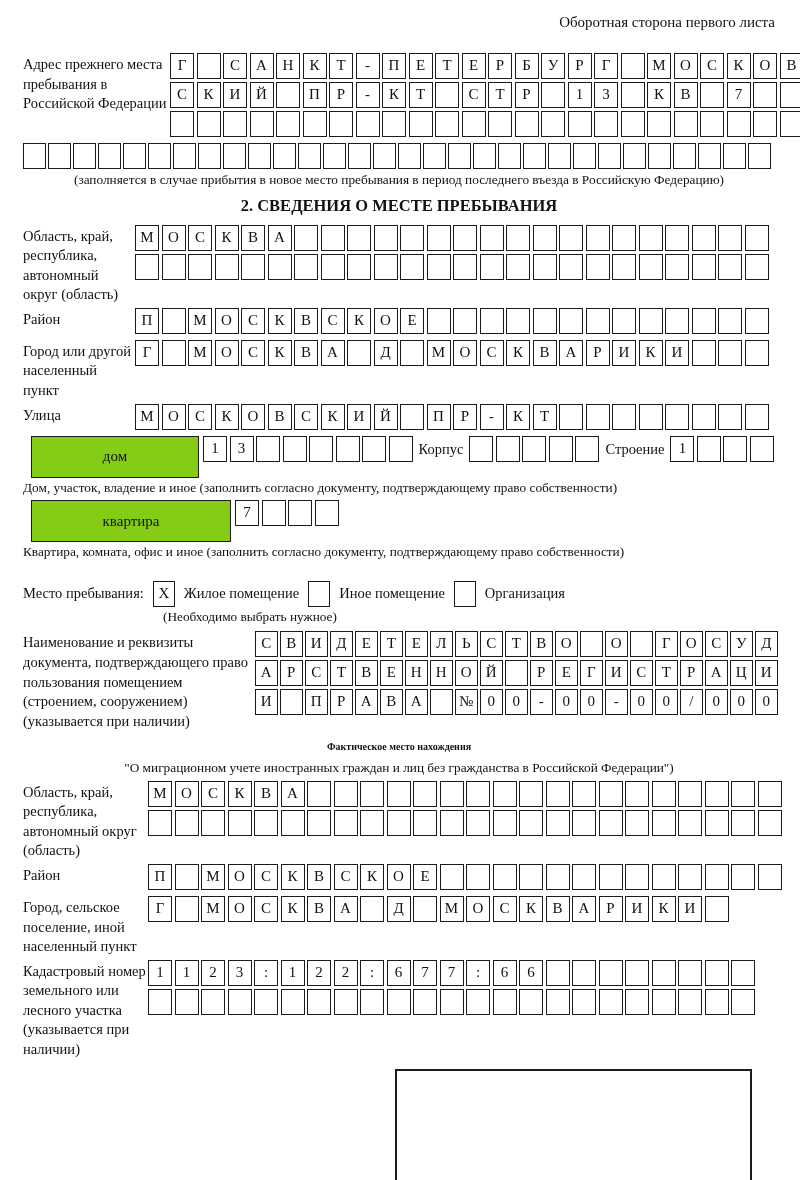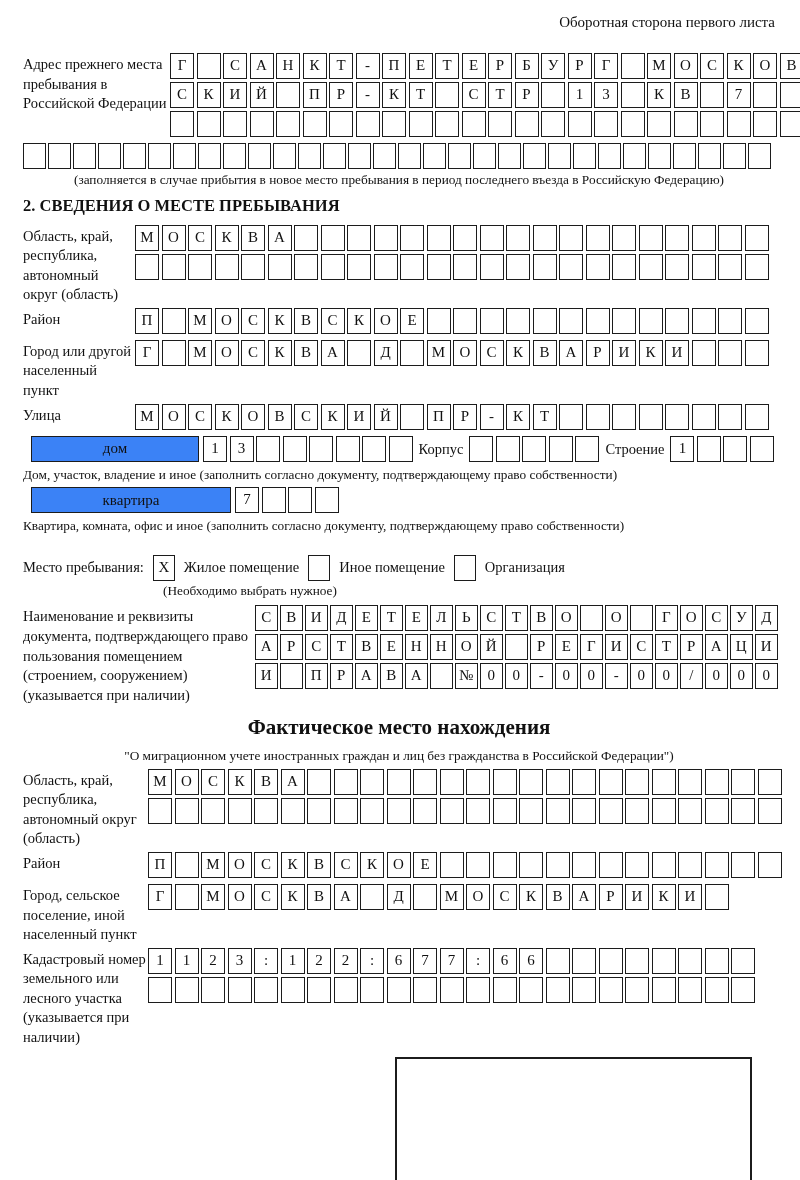--- a/index.html
+++ b/index.html
@@ -25,28 +25,28 @@
     border:1.5px solid #1c1c1c; background:#fff;
     font-size:15px; line-height:23px; text-align:center;
   }
   .fullrow .cell, .docrow .cell { flex-basis:22.5px; width:22.5px; }
   .fullrow { margin-top:1px; }
 
   .caption { font-size:13.3px; line-height:1.25; }
   .caption.center { text-align:center; }
   .caption.mb { margin-bottom:4px; }
 
-  .sec-title { font-weight:bold; font-size:16.5px; margin:7px 0 9px; }
-  .sub-title { text-align:center; font-weight:bold; font-size:21px; margin:10px 0 8px; }
+  .sec-title { text-align:center; font-weight:bold; font-size:16.5px; margin:7px 0 9px; }
+  .sub-title { text-align:center; font-weight:bold; font-size:10px; margin:10px 0 8px; }
 
   .domrow { display:flex; align-items:flex-start; gap:4px; margin:2px 0 2px; }
   .widebox {
-    box-sizing:border-box; height:26px; border:1.6px solid #1c1c1c;
+    box-sizing:border-box; height:42px; border:1.6px solid #1c1c1c;
     display:flex; align-items:center; justify-content:center;
-    font-size:15px; background:#3b82f6;
+    font-size:15px; background:#84cc16;
   }
   .dom-box { width:168px; margin-left:8px; }
   .kv-box  { width:200px; margin-left:8px; }
   .inline-lbl { font-size:14.5px; line-height:26px; white-space:nowrap; padding:0 2px; }
 
   .place-row { display:flex; align-items:center; gap:9px; font-size:14.5px; margin:20px 0 2px; }
   .checkbox {
     flex:0 0 22px; box-sizing:border-box; width:22px; height:26px;
     border:1.5px solid #1c1c1c; text-align:center; line-height:23px; font-size:15px;
   }

